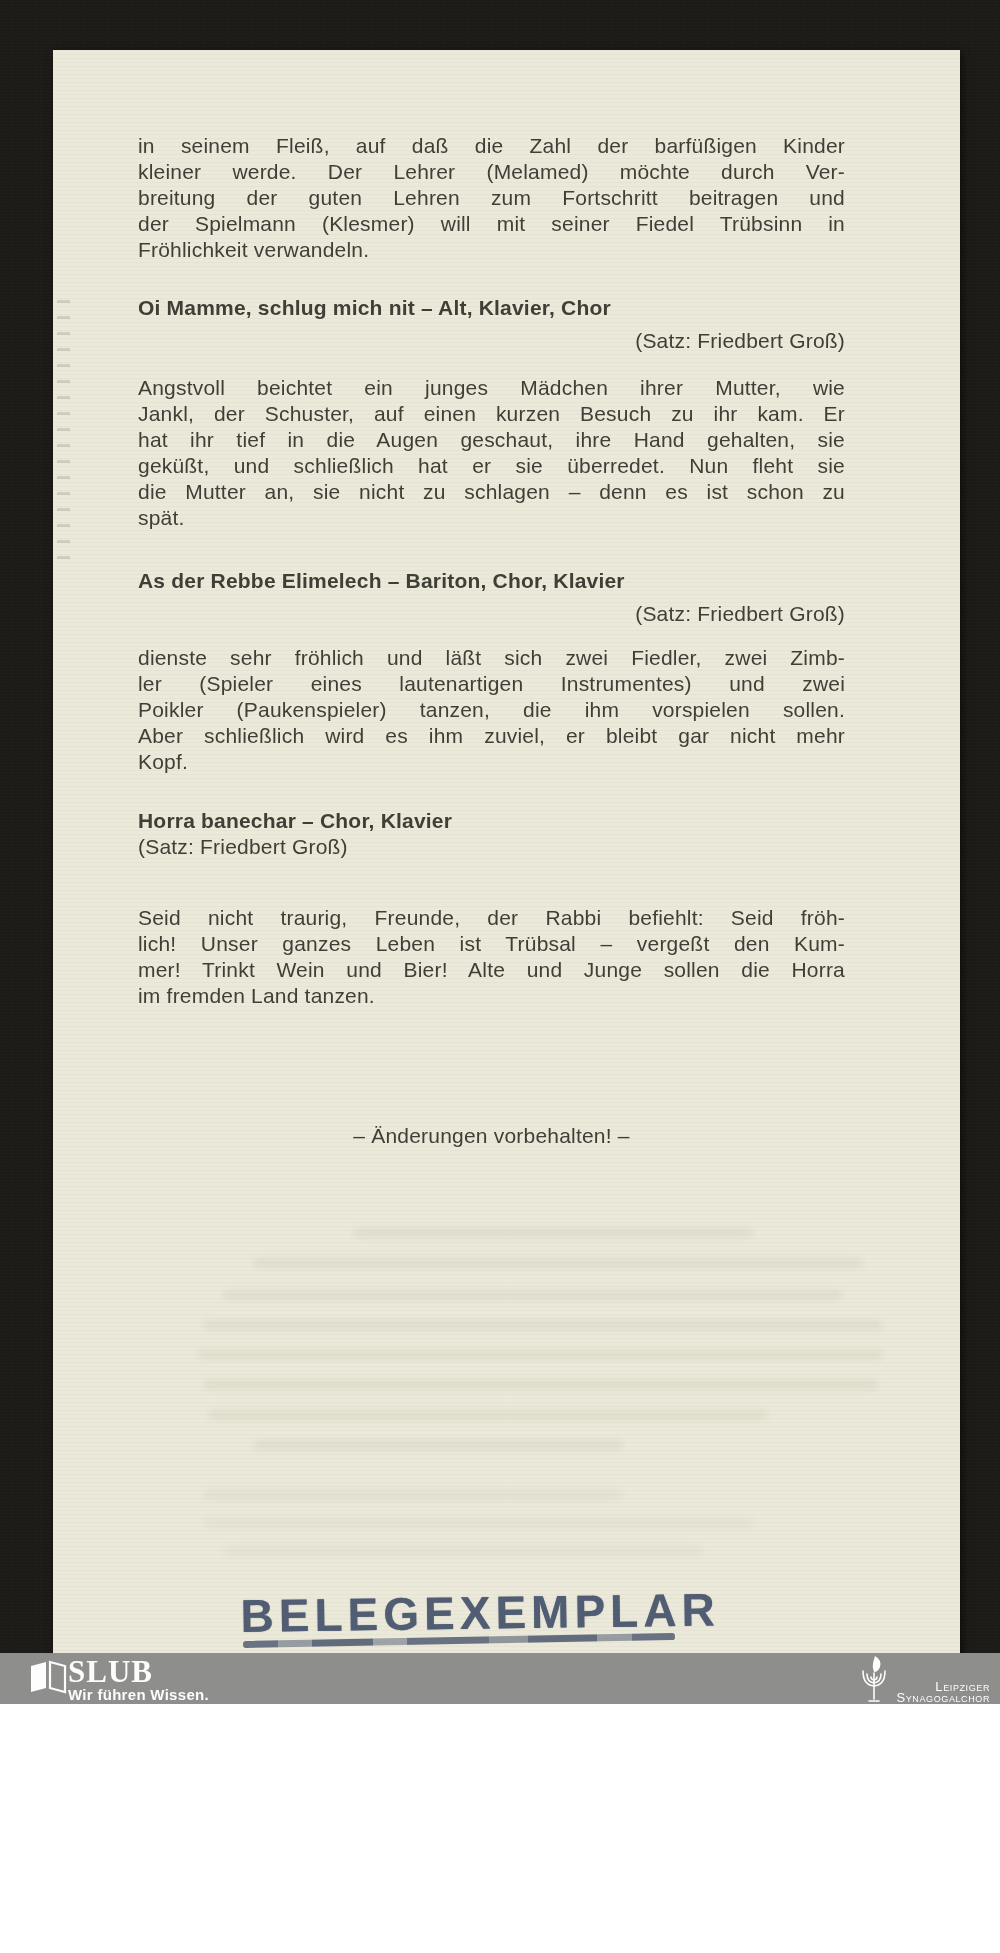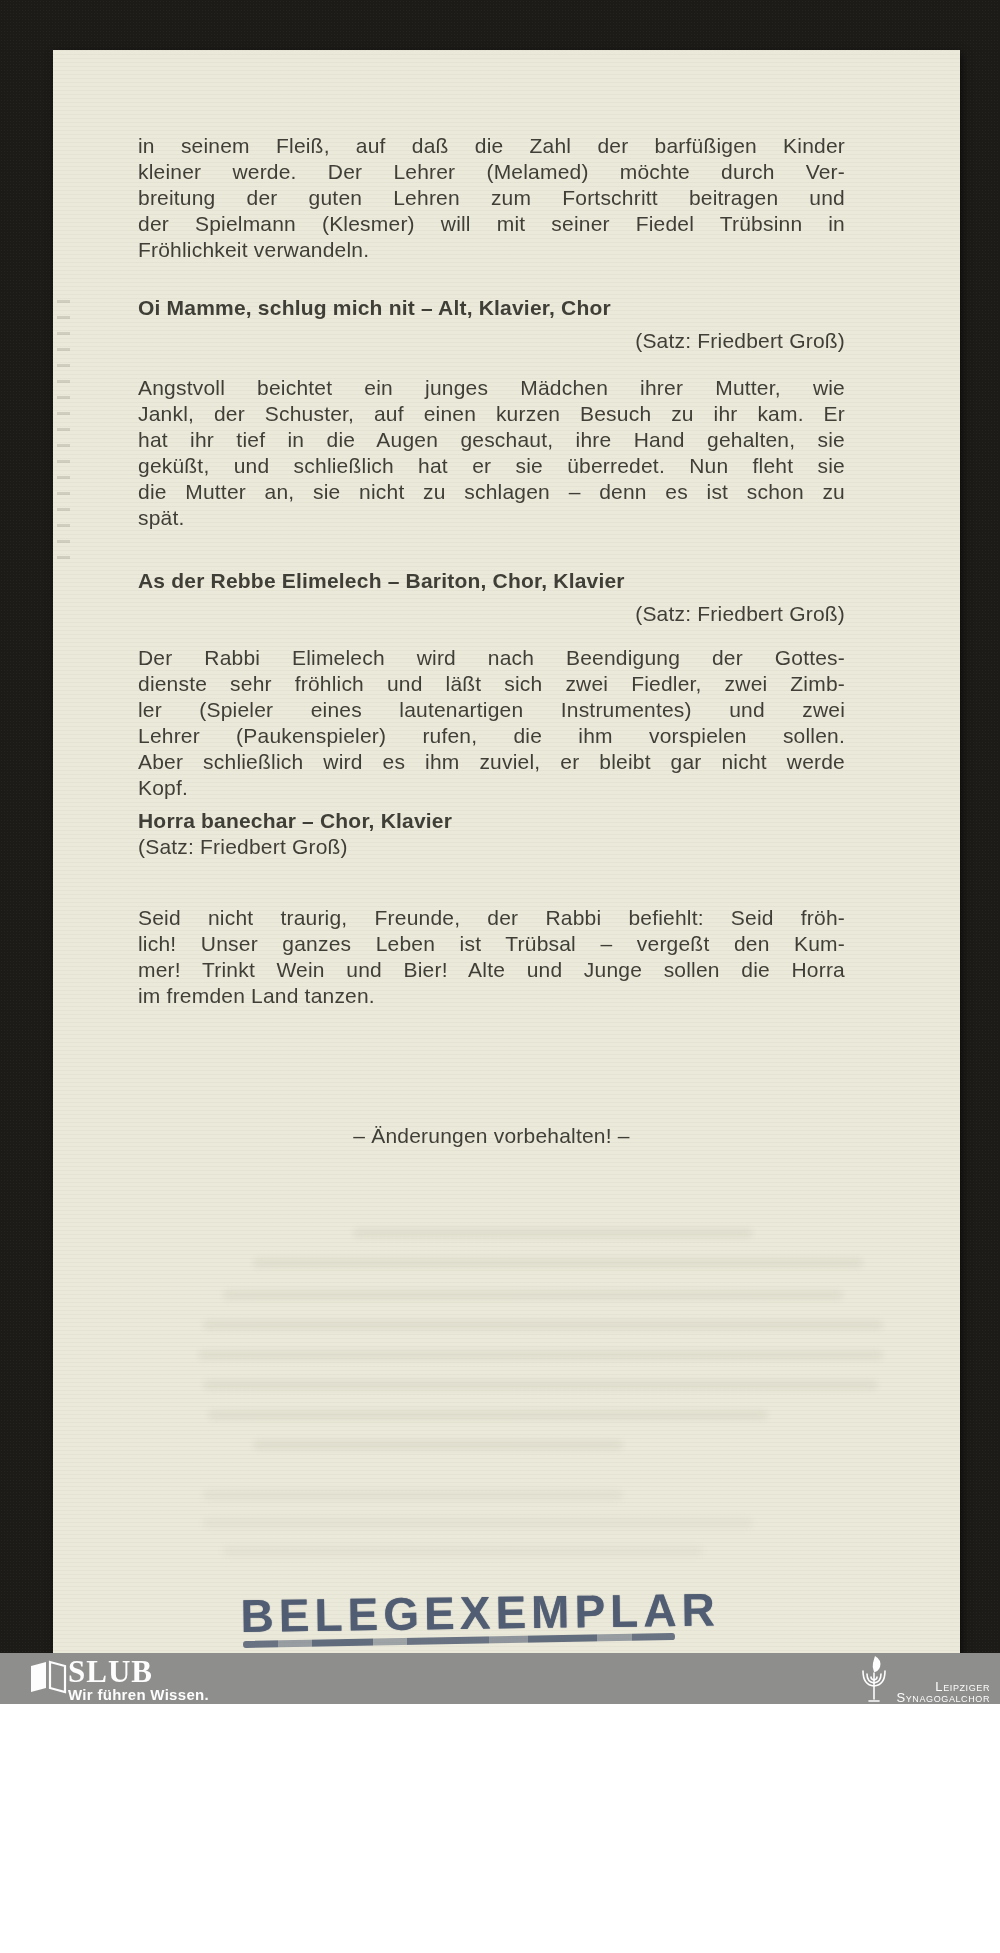--- a/index.html
+++ b/index.html
@@ -82,25 +82,24 @@
         <div class="jline">geküßt, und schließlich hat er sie überredet. Nun fleht sie</div>
         <div class="jline">die Mutter an, sie nicht zu schlagen – denn es ist schon zu</div>
         <div class="jline jlast">spät.</div>
       </div>
 
     <div class="content-block" style="top:518px;">
       <div class="song-title">As der Rebbe Elimelech – Bariton, Chor, Klavier</div>
       <div class="song-credit">(Satz: Friedbert Groß)</div>
     </div>
     <div class="content-block" style="top:595px;">
-        <div class="jline">Der Rabbi Elimelech wird nach Beendigung der Gottes-</div>
         <div class="jline">dienste sehr fröhlich und läßt sich zwei Fiedler, zwei Zimb-</div>
         <div class="jline">ler (Spieler eines lautenartigen Instrumentes) und zwei</div>
-        <div class="jline">Lehrer (Paukenspieler) rufen, die ihm vorspielen sollen.</div>
-        <div class="jline">Aber schließlich wird es ihm zuviel, er bleibt gar nicht werde</div>
+        <div class="jline">Poikler (Paukenspieler) tanzen, die ihm vorspielen sollen.</div>
+        <div class="jline">Aber schließlich wird es ihm zuviel, er bleibt gar nicht mehr</div>
         <div class="jline jlast">Kopf.</div>
       </div>
 
     <div class="content-block inline-head" style="top:758px;flex-direction:column;">
       <div class="song-title">Horra banechar – Chor, Klavier</div>
       <div>(Satz: Friedbert Groß)</div>
     </div>
     <div class="content-block" style="top:855px;">
         <div class="jline">Seid nicht traurig, Freunde, der Rabbi befiehlt: Seid fröh-</div>
         <div class="jline">lich! Unser ganzes Leben ist Trübsal – vergeßt den Kum-</div>

